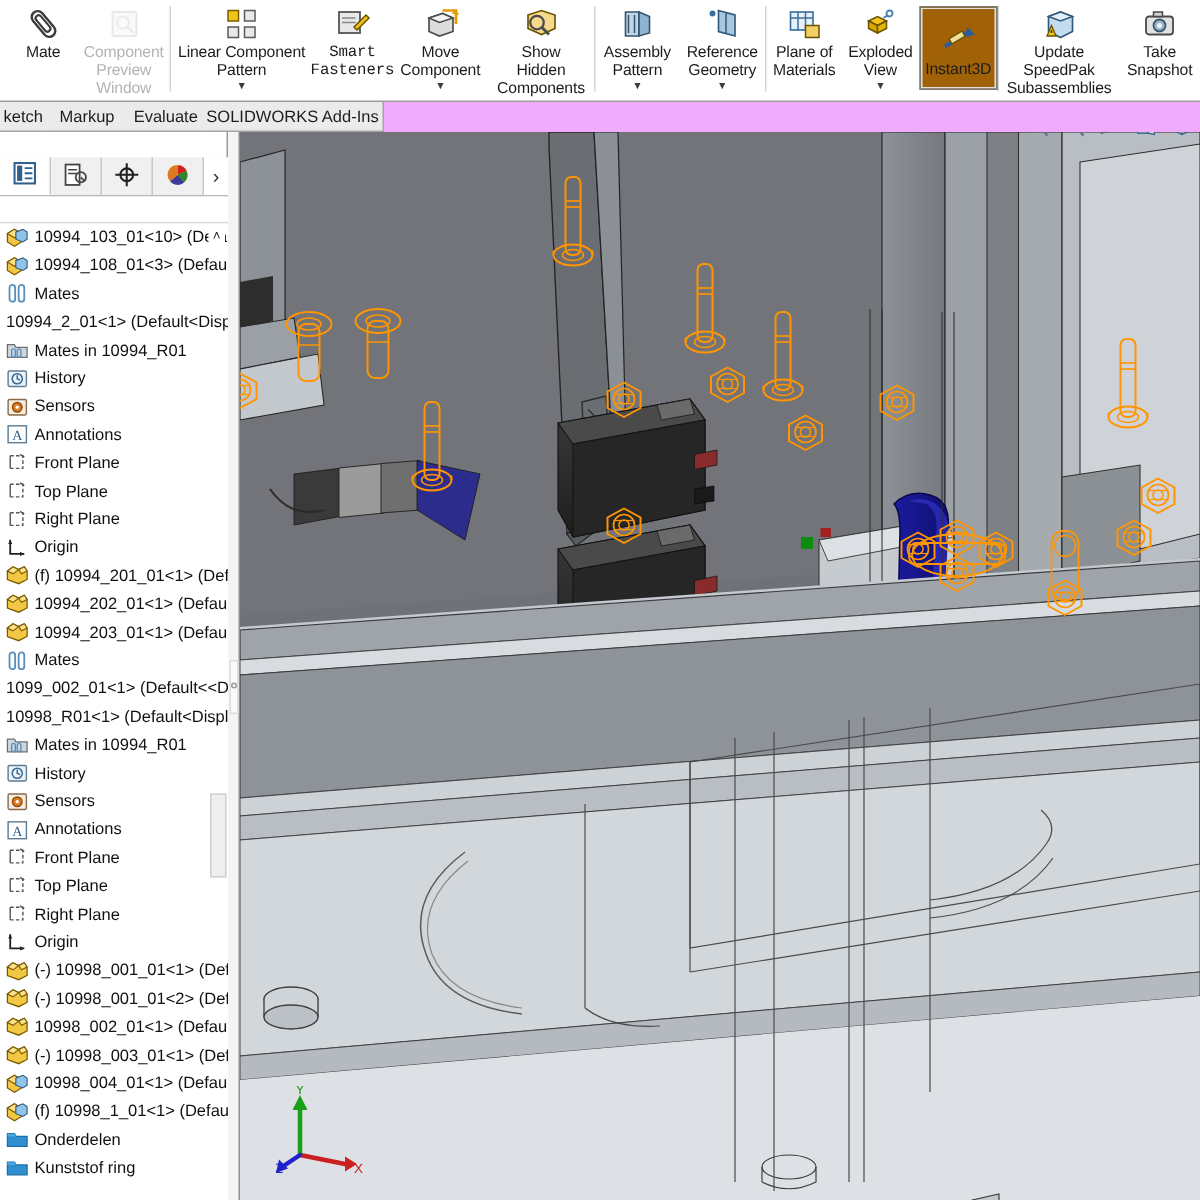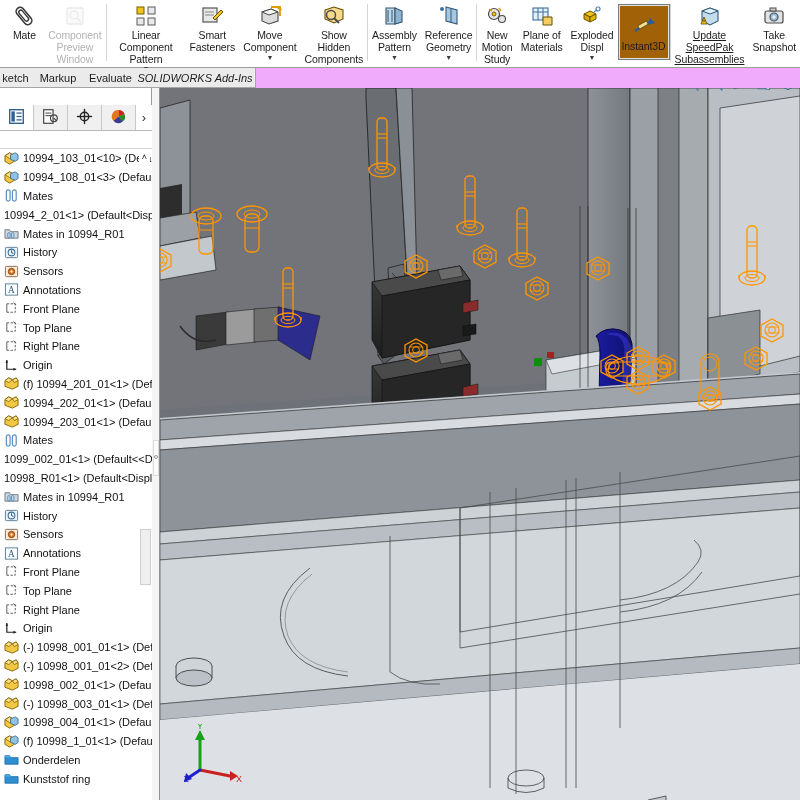--- a/index.html
+++ b/index.html
@@ -165,21 +165,21 @@
             <rect x="3" y="3" width="7" height="7" fill="#f0c419" stroke="#7a5c00" stroke-width="1"></rect>
             <rect x="14" y="3" width="7" height="7" fill="#e9e9e9" stroke="#5a5a5a" stroke-width="1"></rect>
             <rect x="3" y="14" width="7" height="7" fill="#e9e9e9" stroke="#5a5a5a" stroke-width="1"></rect>
             <rect x="14" y="14" width="7" height="7" fill="#e9e9e9" stroke="#5a5a5a" stroke-width="1"></rect>
           </svg>
         </span>
         <span class="rb-label">Linear Component
 Pattern</span>
         <span class="rb-caret">▼</span>
       </div>
-      <div class="rb-btn" style="width: 54px;">
+      <div class="rb-btn" style="width: 54px; font-family: Liberation Mono, monospace;">
         <span>
           <svg class="rb-ico" viewBox="0 0 24 24" width="26" height="24">
             <rect x="3" y="4" width="14" height="14" fill="#e8e8e8" stroke="#555" stroke-width="1.2"></rect>
             <line x1="5" y1="8" x2="14" y2="8" stroke="#888" stroke-width="1"></line>
             <line x1="5" y1="11" x2="14" y2="11" stroke="#888" stroke-width="1"></line>
             <path d="M13 14 L21 6 L23 8 L15 16 Z" fill="#f0c419" stroke="#6b5200" stroke-width="1"></path>
           </svg>
         </span>
         <span class="rb-label">Smart
 Fasteners</span>
@@ -229,33 +229,20 @@
             <circle cx="5" cy="5" r="2" fill="#3a6ea5"></circle>
             <path d="M9 3 L20 6 L20 20 L9 17 Z" fill="#a8c6de" stroke="#2f5a7c" stroke-width="1.1"></path>
             <line x1="14" y1="4.5" x2="14" y2="18.5" stroke="#2f5a7c" stroke-width="1"></line>
           </svg>
         </span>
         <span class="rb-label">Reference
 Geometry</span>
         <span class="rb-caret">▼</span>
       </div>
       <div class="rb-sep"></div>
-      <div class="rb-btn" style="width: 48px;">
-        <span>
-          <svg class="rb-ico" viewBox="0 0 24 24" width="26" height="24">
-            <circle cx="9" cy="10" r="5.5" fill="#e6e6e6" stroke="#4a4a4a" stroke-width="1.2"></circle>
-            <circle cx="9" cy="10" r="2" fill="#f0c419" stroke="#6b5200" stroke-width="0.9"></circle>
-            <circle cx="17" cy="15" r="3.5" fill="#e6e6e6" stroke="#4a4a4a" stroke-width="1.1"></circle>
-            <path d="M4 5 L7 7 M14 4 L16 7" stroke="#e39b00" stroke-width="1.4"></path>
-          </svg>
-        </span>
-        <span class="rb-label">New
-Motion
-Study</span>
-      </div>
       <div class="rb-btn" style="width: 50px;">
         <span>
           <svg class="rb-ico" viewBox="0 0 24 24" width="26" height="24">
             <rect x="3" y="4" width="15" height="12" fill="#e9f1f8" stroke="#3c6f9c" stroke-width="1.1"></rect>
             <line x1="3" y1="8" x2="18" y2="8" stroke="#3c6f9c" stroke-width="1"></line>
             <line x1="8" y1="4" x2="8" y2="16" stroke="#3c6f9c" stroke-width="1"></line>
             <line x1="13" y1="4" x2="13" y2="16" stroke="#3c6f9c" stroke-width="1"></line>
             <path d="M13 13 L22 13 L22 21 L13 21 Z" fill="#f3cf63" stroke="#6b5200" stroke-width="1"></path>
           </svg>
         </span>
@@ -266,35 +253,35 @@
         <span>
           <svg class="rb-ico" viewBox="0 0 24 24" width="26" height="24">
             <path d="M4 10 L10 7 L16 10 L10 13 Z" fill="#f0c419" stroke="#6b5200" stroke-width="1"></path>
             <path d="M4 10 L4 15 L10 18 L10 13 Z" fill="#d8a800" stroke="#6b5200" stroke-width="1"></path>
             <path d="M10 13 L16 10 L16 15 L10 18 Z" fill="#e0b800" stroke="#6b5200" stroke-width="1"></path>
             <circle cx="18" cy="5" r="2" fill="none" stroke="#4a7fb5" stroke-width="1.2"></circle>
             <line x1="14" y1="8" x2="17" y2="6" stroke="#4a7fb5" stroke-width="1.2"></line>
           </svg>
         </span>
         <span class="rb-label">Exploded
-Displ</span>
+View</span>
         <span class="rb-caret">▼</span>
       </div>
       <div class="rb-btn active" style="width: 52px; height: 56px; margin-top: 4px; justify-content: center;">
         <span>
           <svg class="rb-ico" viewBox="0 0 24 24" width="26" height="24">
             <path d="M3 16 L19 6" stroke="#2a5d9e" stroke-width="2.6"></path>
             <polygon points="18,3 23,8 16,10" fill="#2a5d9e"></polygon>
             <rect x="6" y="8" width="10" height="4" fill="#f0dd9a" stroke="#6b5200" stroke-width="0.9" transform="rotate(-30 11 10)"></rect>
           </svg>
         </span>
         <span class="rb-label">Instant3D</span>
       </div>
       <div class="rb-sep"></div>
-      <div class="rb-btn" style="width: 84px; text-decoration: underline;">
+      <div class="rb-btn" style="width: 84px;">
         <span>
           <svg class="rb-ico" viewBox="0 0 24 24" width="26" height="24">
             <path d="M5 7 L13 4 L21 7 L21 17 L13 21 L5 17 Z" fill="#c5dcef" stroke="#2f5a7c" stroke-width="1.1"></path>
             <path d="M5 7 L13 4 L21 7 L13 10 Z" fill="#e2eef8" stroke="#2f5a7c" stroke-width="1"></path>
             <polygon points="4,20 10,20 7,13" fill="#f0c419" stroke="#6b5200" stroke-width="0.9"></polygon>
             <line x1="7" y1="16" x2="7" y2="18" stroke="#3a3a3a" stroke-width="1"></line>
           </svg>
         </span>
         <span class="rb-label">Update
 SpeedPak
@@ -317,21 +304,21 @@
   <div id="tabstrip">
       <div class="tab" style="left: -8px; width: 48px;">
         <span>ketch</span>
       </div>
       <div class="tab" style="left: 31px; width: 55px;">
         <span>Markup</span>
       </div>
       <div class="tab" style="left: 80px; width: 62px;">
         <span>Evaluate</span>
       </div>
-      <div class="tab" style="left: 135px; width: 121px; font-style: italic;">
+      <div class="tab" style="left: 135px; width: 121px;">
         <span>SOLIDWORKS Add-Ins</span>
       </div>
     </div>
 
   <div id="leftpanel">
     <div id="pm-tabs">
         <div class="pm-tab sel">
           <span><svg width="17" height="17" viewBox="0 0 20 20">
               <rect x="2" y="2" width="16" height="16" fill="#fff" stroke="#2f5f8f" stroke-width="1.6"></rect>
               <rect x="4" y="4" width="4" height="12" fill="#2f5f8f"></rect>

